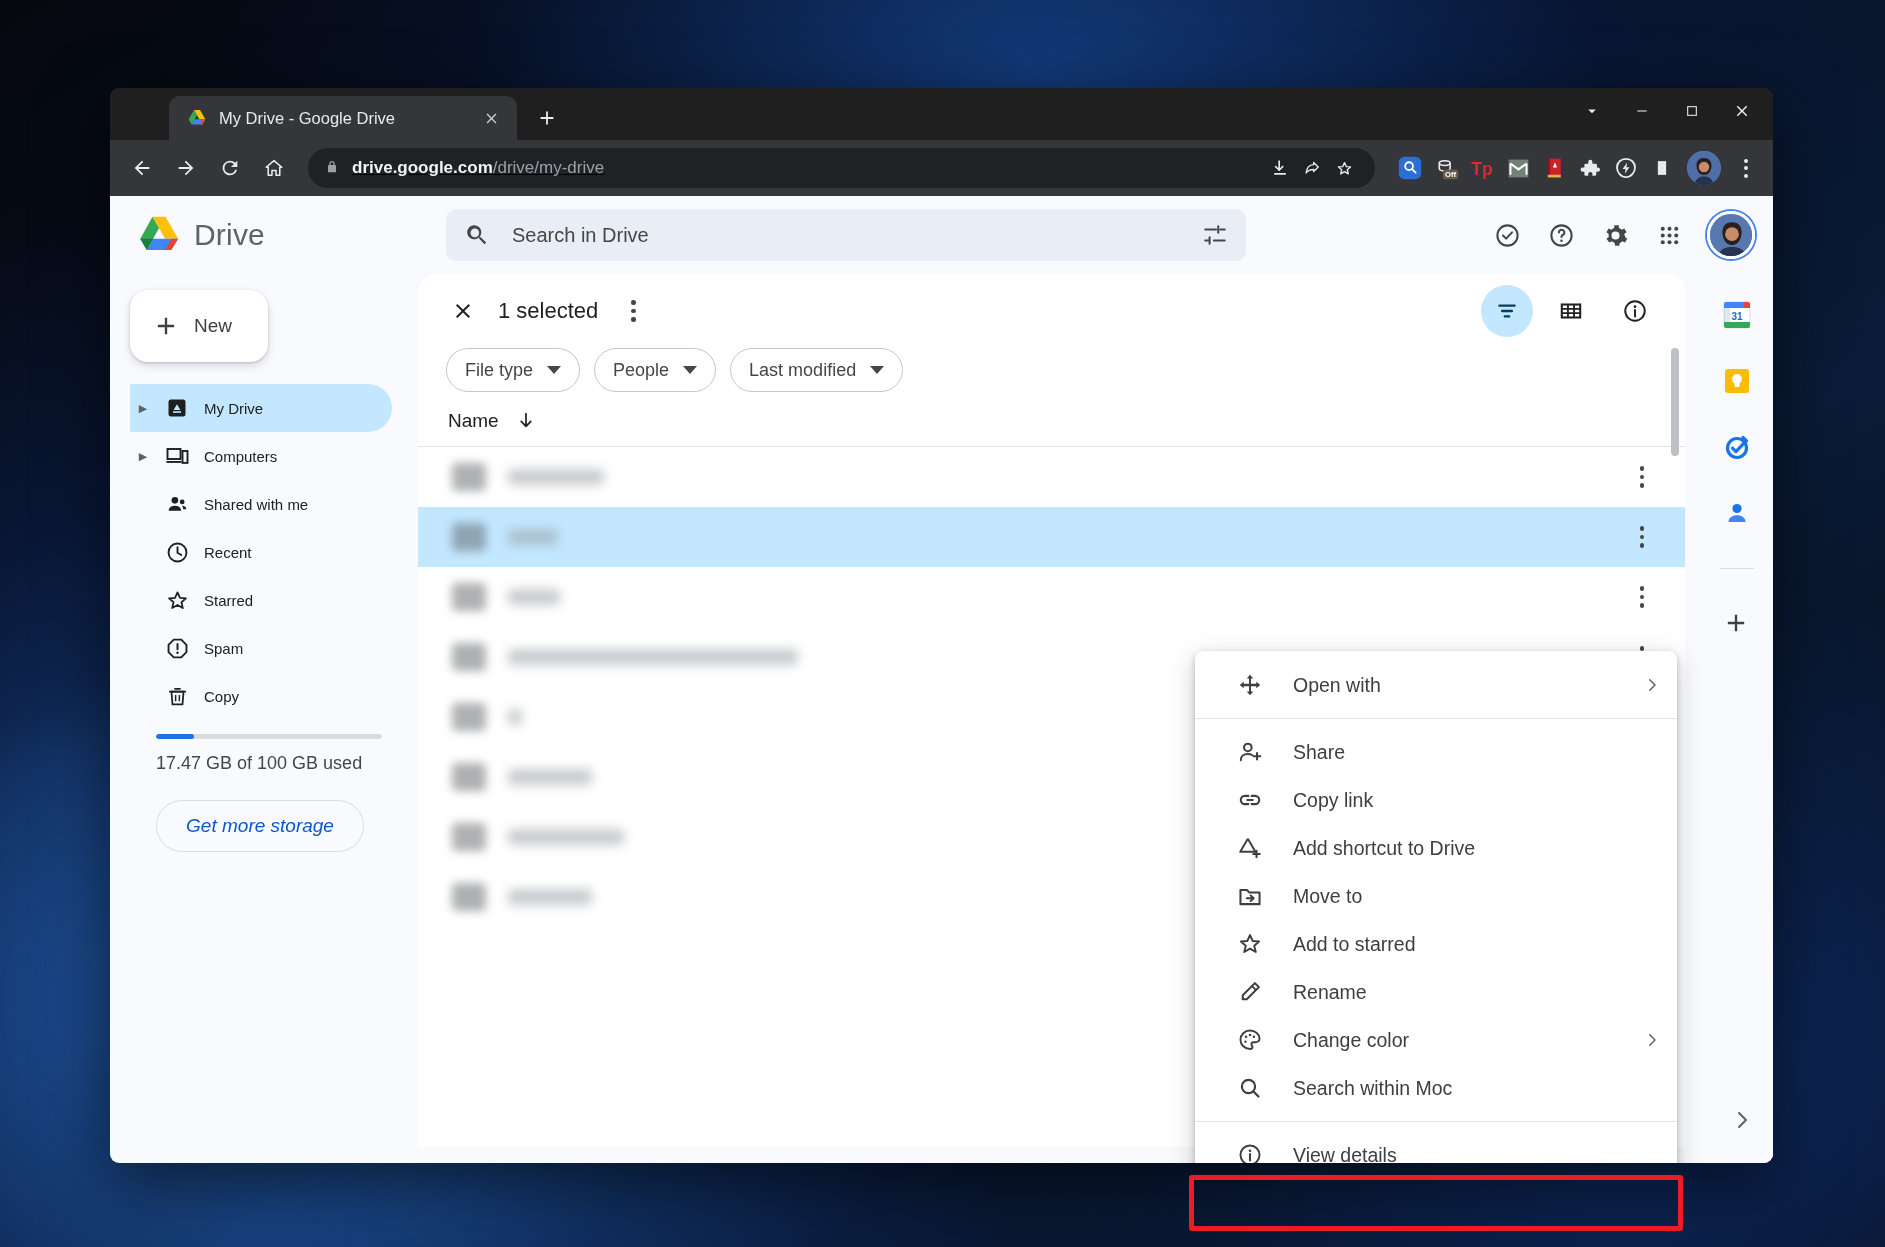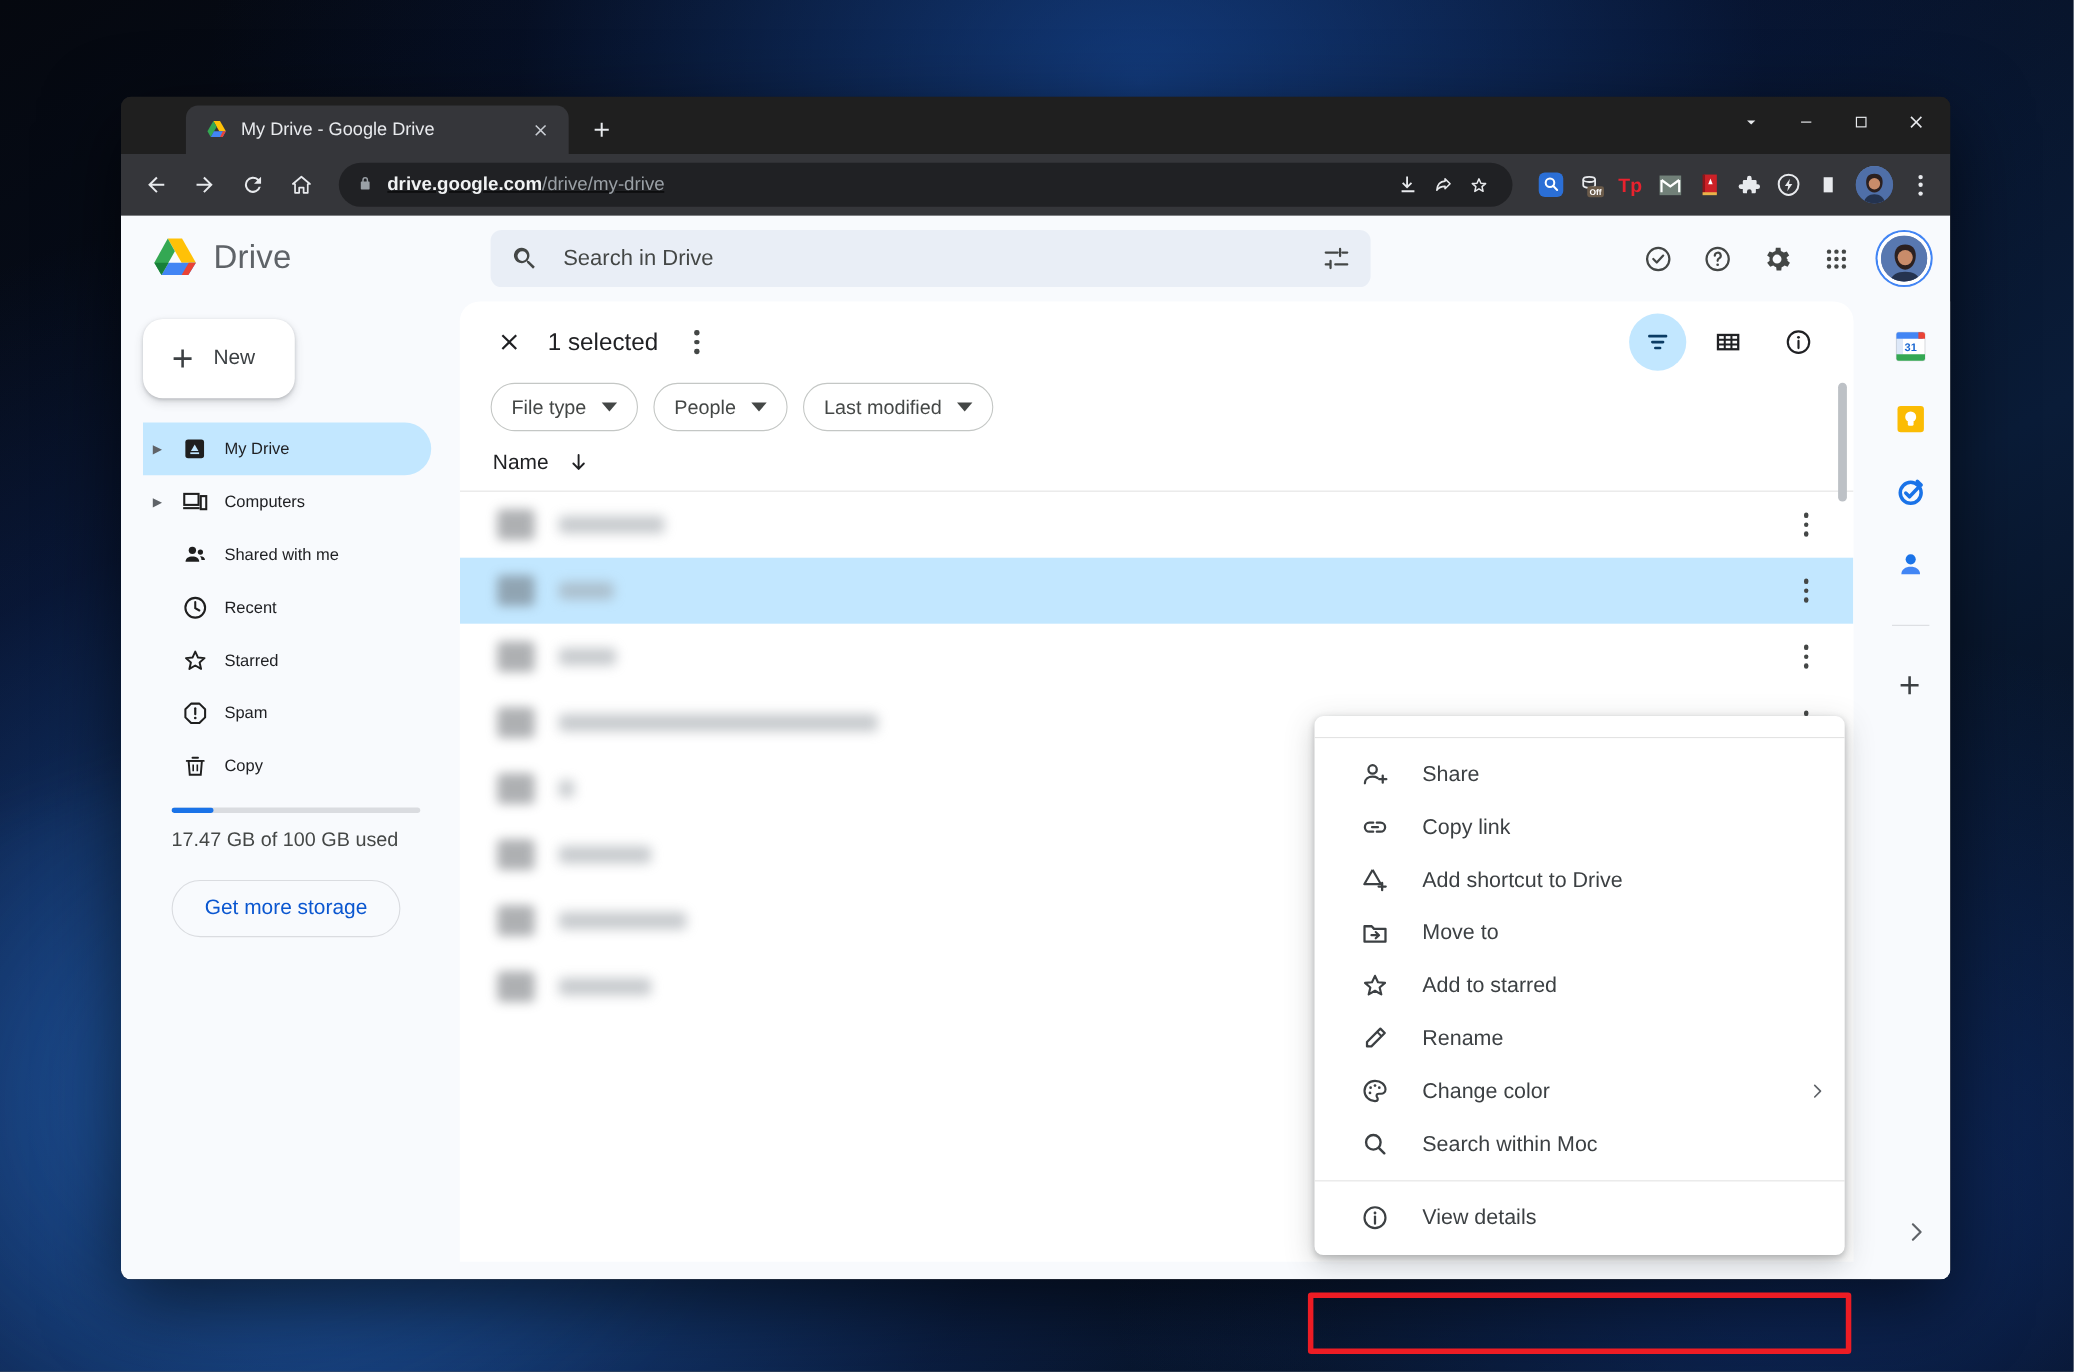--- a/index.html
+++ b/index.html
@@ -213,21 +213,21 @@
     height: 5px; background: #dadce0; border-radius: 3px;
     margin: 14px 16px 14px 26px; position: relative; overflow: hidden;
   }
   .sbar-fill { position: absolute; left: 0; top: 0; bottom: 0; background: #1a73e8; border-radius: 3px; }
   .storage-text { font-size: 18px; color: #444746; padding-left: 26px; }
   .get-storage {
     margin: 26px 0 0 26px;
     width: 208px; height: 52px;
     border: 1px solid #dadce0; border-radius: 26px;
     display: flex; align-items: center; justify-content: center;
-    font-size: 19px; color: #0b57d0; background: transparent;
+    font-size: 19px; color: #0b57d0; background: transparent; font-style: italic;
   }
 
   
   .content {
     flex: 1; min-width: 0;
     padding: 0 16px 16px 8px;
     display: flex;
   }
   .card {
     flex: 1;
@@ -882,20 +882,33 @@
       </div>
 
       <div class="rail-expand">
         <svg viewBox="0 0 24 24" width="24" height="24">
             <path d="m9 5 7 7-7 7" fill="none" stroke="currentColor" stroke-width="2" stroke-linecap="round" stroke-linejoin="round"></path>
           </svg>
       </div>
     </div>
 
     <div class="ctxmenu" id="ctxmenu">
+        <div class="mi">
+          <span class="mi-ico">
+            <svg viewBox="0 0 24 24" width="26" height="26">
+              <path d="M12 2.5 15 6h-2.1v4.9H17.8V8.9L21.5 12l-3.7 3.1v-2H12.9V18H15l-3 3.5L9 18h2.1v-4.9H6.2v2L2.5 12l3.7-3.1v2h4.9V6H9z" fill="currentColor"></path>
+            </svg>
+          </span>
+          <span class="mi-label">Open with</span>
+          <span class="mi-arrow">
+            <svg viewBox="0 0 24 24" width="18" height="18">
+              <path d="m9 5 7 7-7 7" fill="none" stroke="currentColor" stroke-width="2" stroke-linecap="round" stroke-linejoin="round"></path>
+            </svg>
+          </span>
+        </div>
         <div class="mi-sep"></div>
         <div class="mi">
           <span class="mi-ico">
             <svg viewBox="0 0 24 24" width="26" height="26">
               <circle cx="10" cy="7.8" r="3.5" fill="none" stroke="currentColor" stroke-width="1.9"></circle>
               <path d="M3.5 19.5c0-3.6 2.9-5.6 6.5-5.6 1.6 0 3.1.4 4.2 1.1" fill="none" stroke="currentColor" stroke-width="1.9" stroke-linecap="round"></path>
               <path d="M18.5 13v6M15.5 16h6" stroke="currentColor" stroke-width="1.9" stroke-linecap="round"></path>
             </svg>
           </span>
           <span class="mi-label">Share</span>

